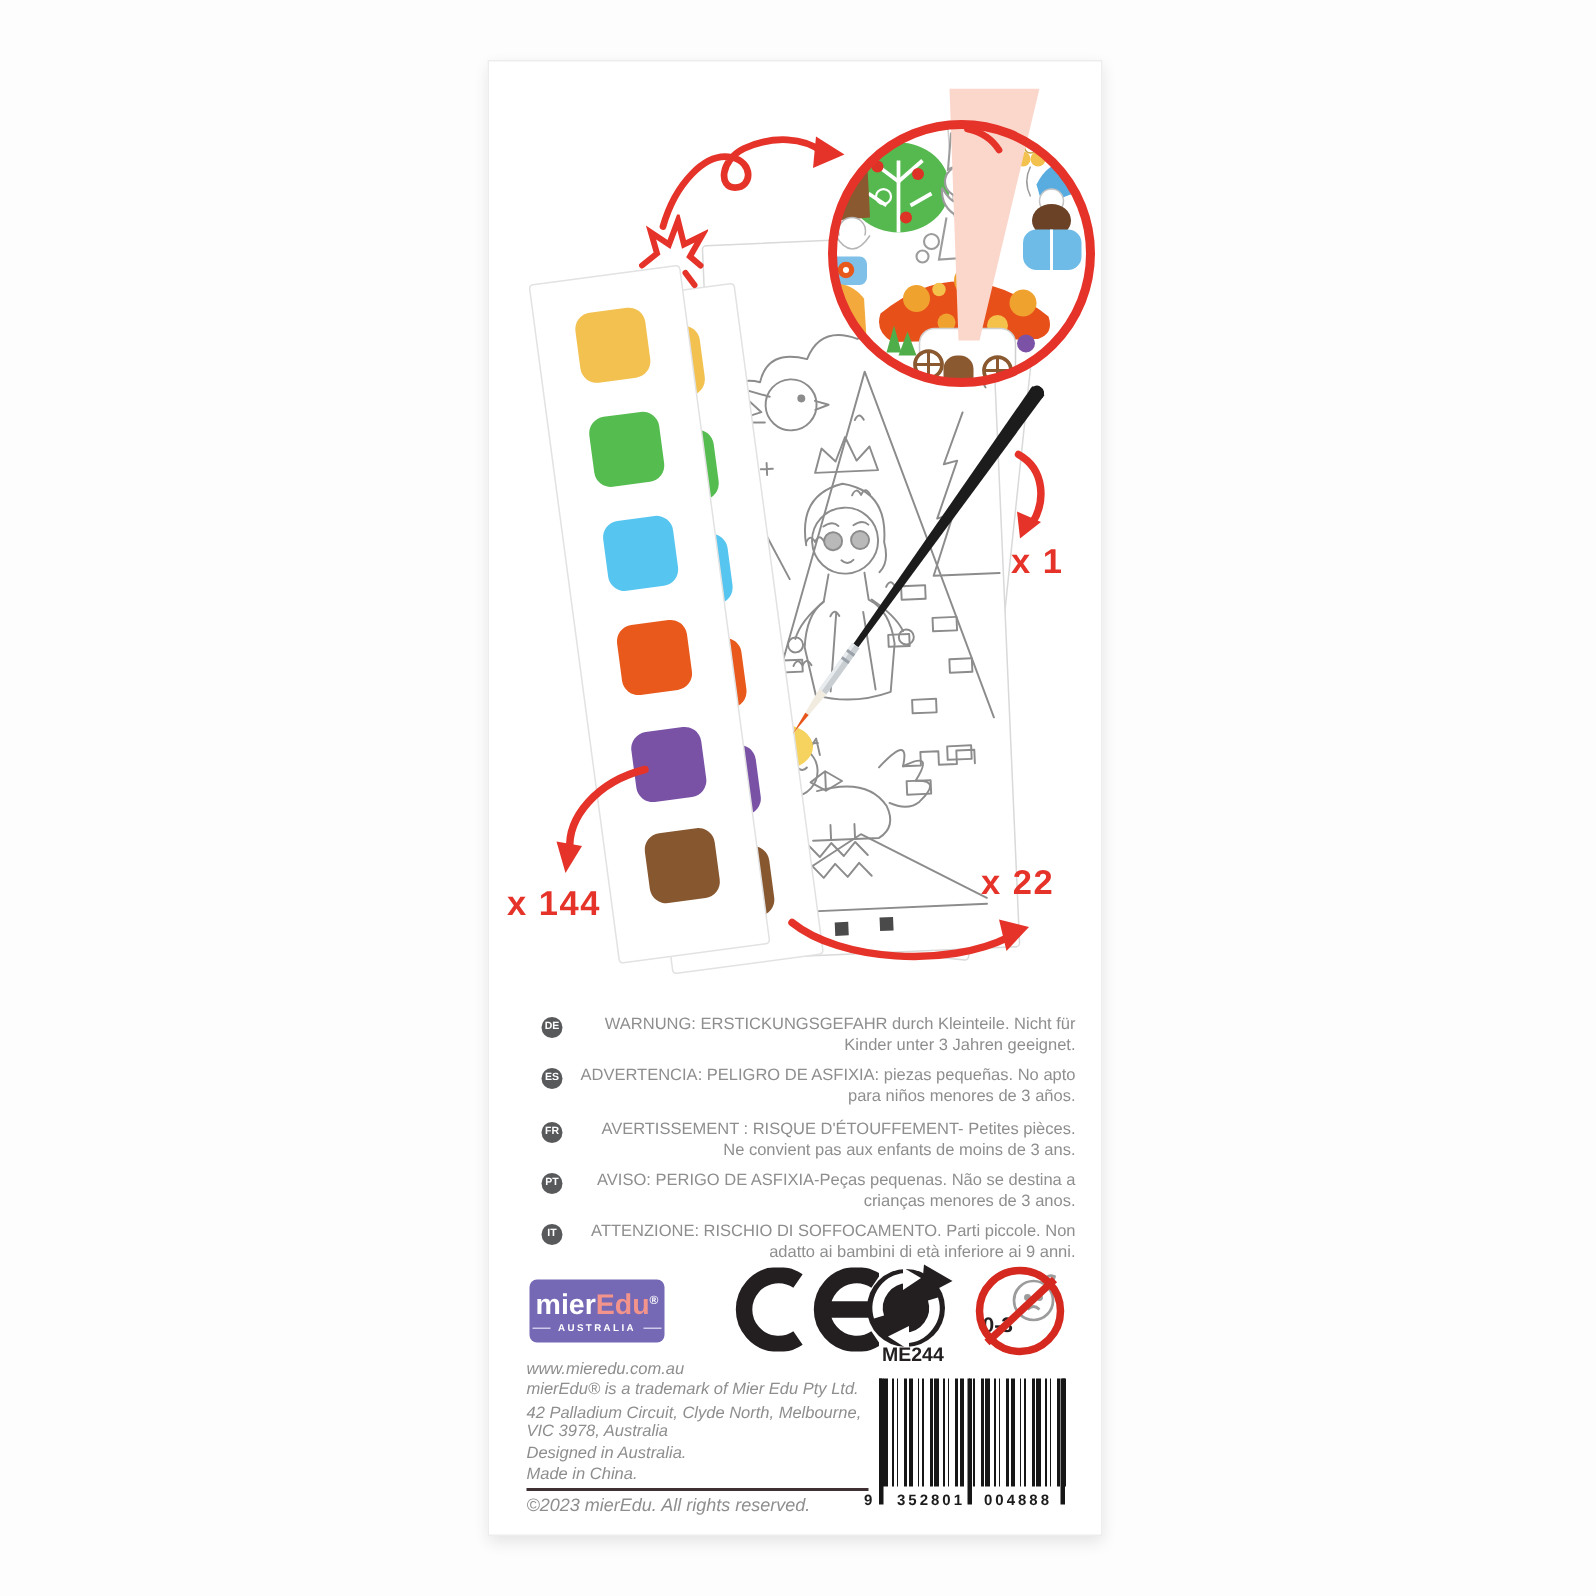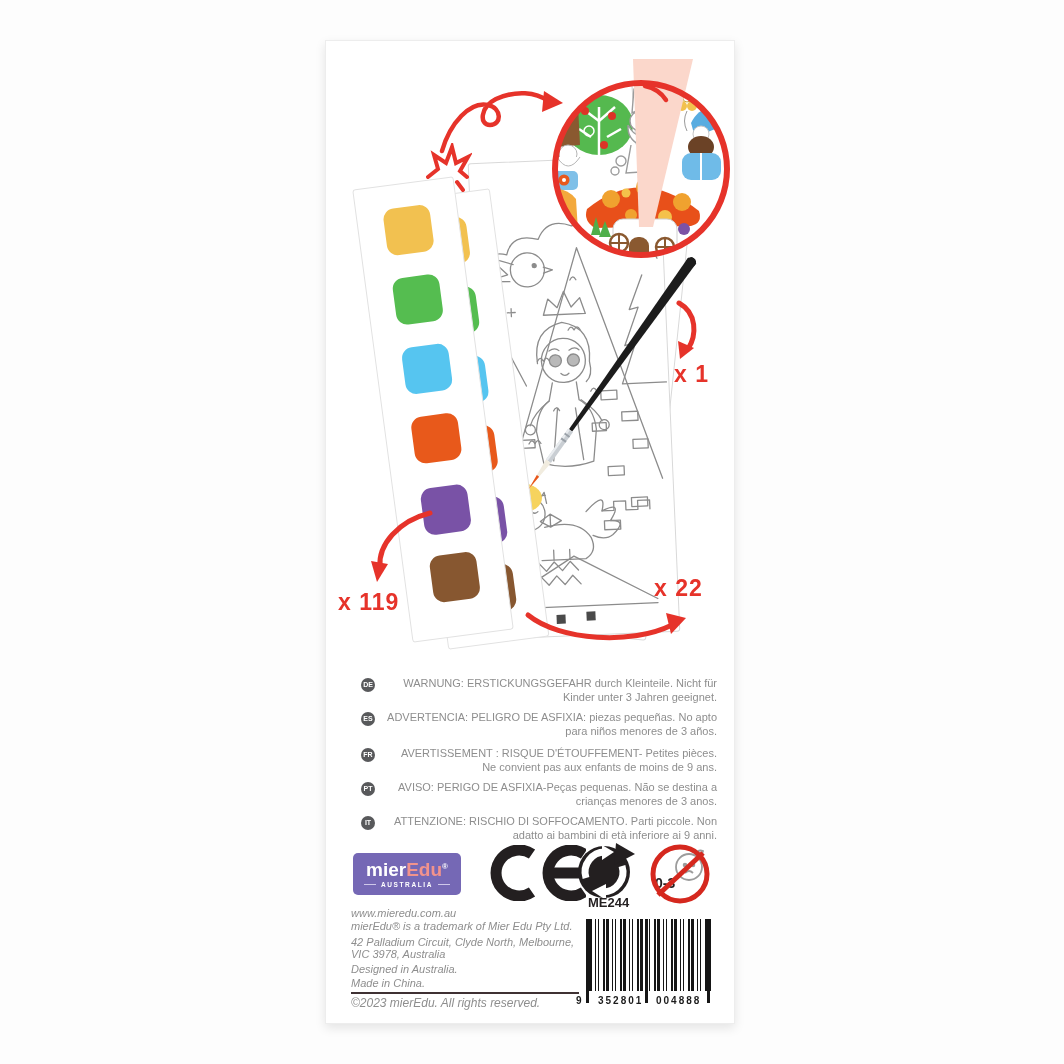--- a/index.html
+++ b/index.html
@@ -33,21 +33,21 @@
   .red-note{position:absolute;z-index:8;color:#E6332A;font-weight:bold;font-size:23px;letter-spacing:1px;}
   .ann{position:absolute;z-index:8;}
 
   
   .warn-row{position:absolute;left:35px;width:356px;}
   .warn-badge{position:absolute;left:0;top:1px;width:14px;height:14px;border-radius:50%;
               background:#58595B;color:#fff;font-size:7px;font-weight:bold;text-align:center;line-height:14px;}
   .warn-text{position:absolute;left:23px;top:0;width:333px;font-size:11px;line-height:13.5px;color:#8E8E8E;text-align:right;}
 
   
-  .logo{position:absolute;left:27px;top:812px;width:108px;height:42px;background:#7568B5;border-radius:5px;
+  .logo{position:absolute;left:27px;top:812px;width:90px;height:42px;background:#7568B5;border-radius:5px;
         text-align:center;}
   .logo-line1{margin-top:4px;font-size:19px;font-weight:bold;color:#fff;line-height:20px;}
   .logo-edu{color:#F2938C;}
   .logo-reg{font-size:8px;vertical-align:super;color:#fff;}
   .logo-line2{display:flex;align-items:center;justify-content:center;gap:5px;margin-top:1px;}
   .logo-country{color:#fff;font-size:6.5px;font-weight:bold;letter-spacing:1.6px;}
   .logo-dash{width:12px;height:1px;background:#cfc8ea;}
 
   
   .barcode{position:absolute;left:258px;top:872px;width:132px;height:100px;}
@@ -282,39 +282,39 @@
     <svg class="ann" style="left:345px;top:258px" width="34" height="62" viewBox="0 0 34 62">
       <path d="M8,4 C26,14 26,36 17,50" fill="none" stroke="#E6332A" stroke-width="5" stroke-linecap="round"></path>
       <polygon points="7,42 23,49 9,60" fill="#E6332A"></polygon>
     </svg>
     <div class="red-note" style="left:348px;top:320px">x 1</div>
 
     <svg class="ann" style="left:44px;top:466px" width="64" height="82" viewBox="0 0 64 82">
       <path d="M60,6 C28,14 8,38 10,60" fill="none" stroke="#E6332A" stroke-width="5" stroke-linecap="round"></path>
       <polygon points="1,54 18,57 7,75" fill="#E6332A"></polygon>
     </svg>
-    <div class="red-note" style="left:12px;top:548px">x 119</div>
+    <div class="red-note" style="left:12px;top:548px">x 144</div>
 
     <svg class="ann" style="left:198px;top:568px" width="164" height="42" viewBox="0 0 164 42">
       <path d="M4,6 C36,32 108,36 148,16" fill="none" stroke="#E6332A" stroke-width="5" stroke-linecap="round"></path>
       <polygon points="142,4 162,9 147,25" fill="#E6332A"></polygon>
     </svg>
     <div class="red-note" style="left:328px;top:534px">x 22</div>
 
     <div class="warn-row" style="top:636px">
       <span class="warn-badge">DE</span>
       <div class="warn-text">WARNUNG: ERSTICKUNGSGEFAHR durch Kleinteile. Nicht für Kinder unter 3 Jahren geeignet.</div>
     </div>
     <div class="warn-row" style="top:670px">
       <span class="warn-badge">ES</span>
       <div class="warn-text">ADVERTENCIA: PELIGRO DE ASFIXIA: piezas pequeñas. No apto para niños menores de 3 años.</div>
     </div>
     <div class="warn-row" style="top:706px">
       <span class="warn-badge">FR</span>
-      <div class="warn-text">AVERTISSEMENT : RISQUE D'ÉTOUFFEMENT- Petites pièces. Ne convient pas aux enfants de moins de 9 ans.</div>
+      <div class="warn-text">AVERTISSEMENT : RISQUE D'ÉTOUFFEMENT- Petites pièces. Ne convient pas aux enfants de moins de 3 ans.</div>
     </div>
     <div class="warn-row" style="top:740px">
       <span class="warn-badge">PT</span>
       <div class="warn-text">AVISO: PERIGO DE ASFIXIA-Peças pequenas. Não se destina a crianças menores de 3 anos.</div>
     </div>
     <div class="warn-row" style="top:774px">
       <span class="warn-badge">IT</span>
       <div class="warn-text">ATTENZIONE: RISCHIO DI SOFFOCAMENTO. Parti piccole. Non adatto ai bambini di età inferiore ai 9 anni.</div>
     </div>
 

